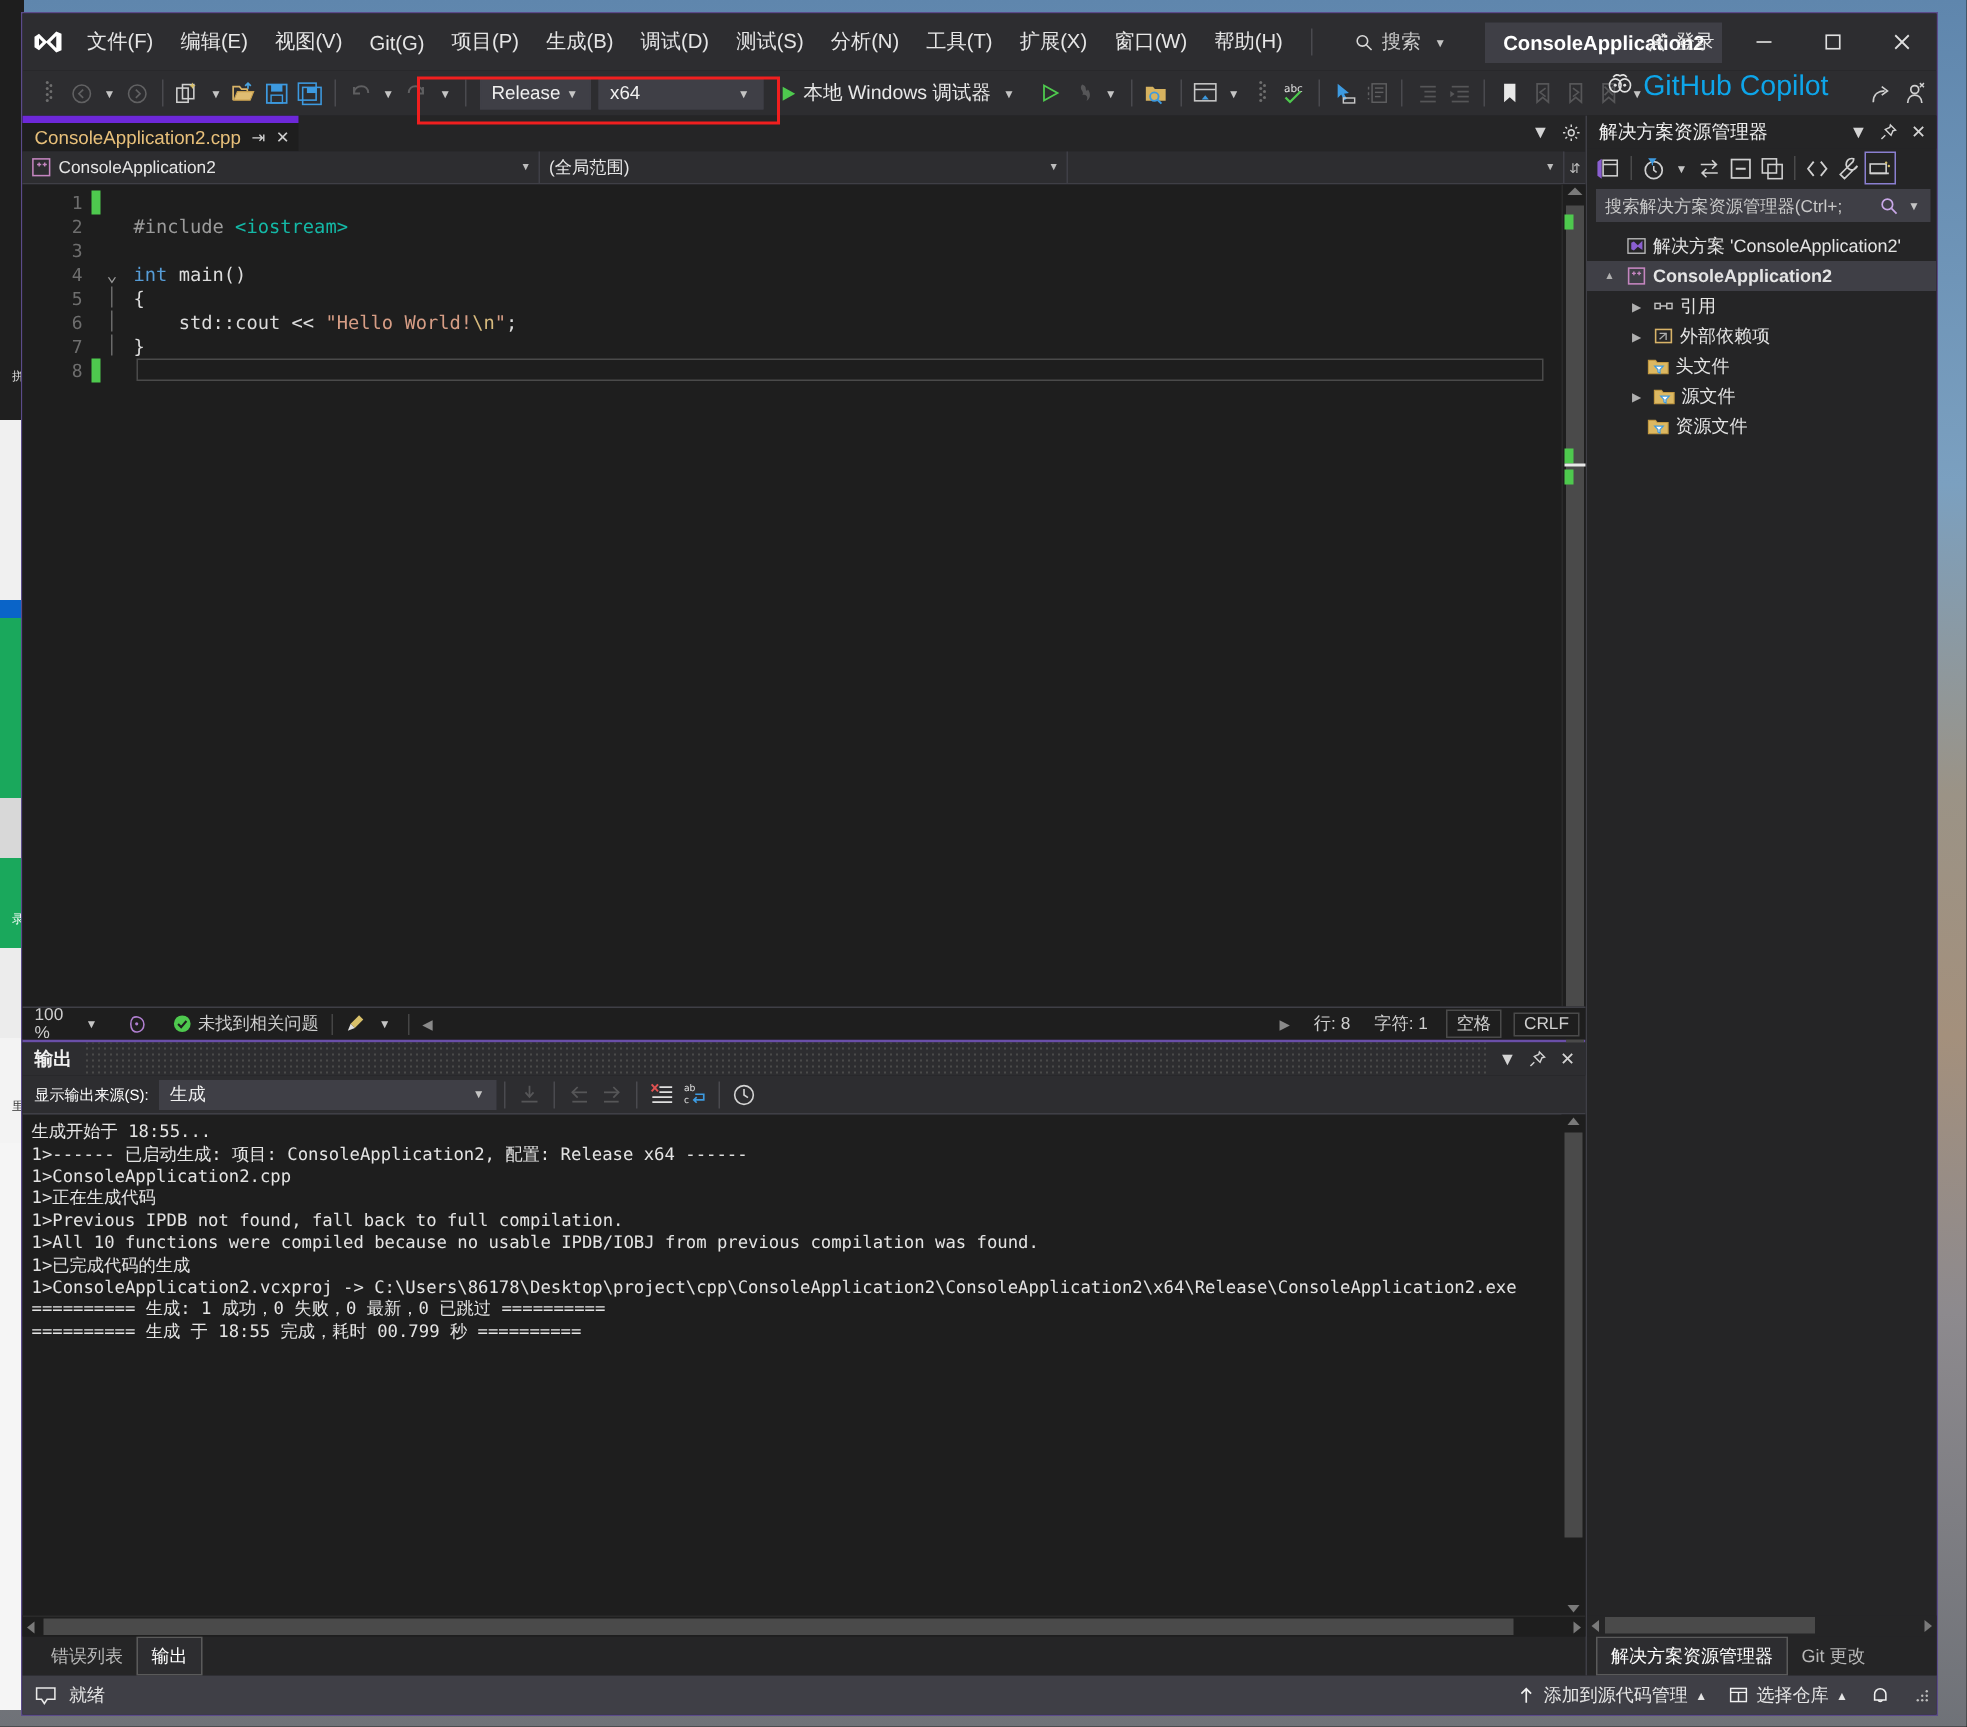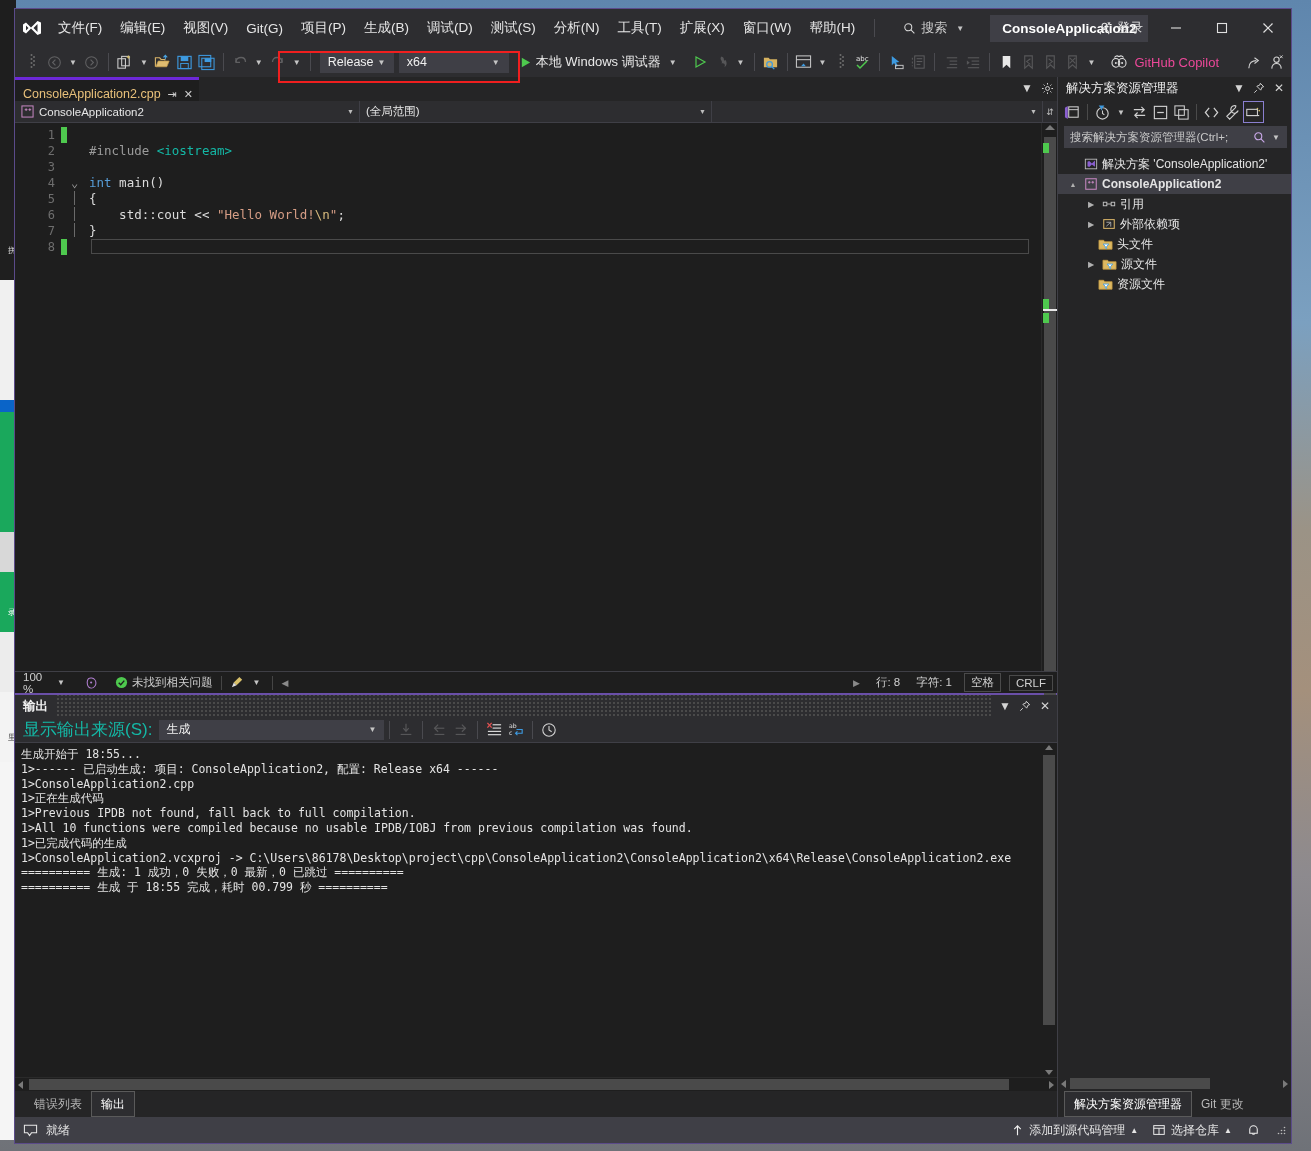--- a/index.html
+++ b/index.html
@@ -70,33 +70,33 @@
     height: 21px; display: flex; align-items: center; justify-content: space-between;
     padding: 0 4px 0 7px;
   }
   #cfg-combo { width: 74px; margin-left: 4px; }
   #plat-combo { width: 110px; margin-left: 5px; }
   #run-btn {
     display: flex; align-items: center; gap: 4px; color: #e8e8e8; font-size: 13px;
     padding: 2px 4px; margin-left: 6px; white-space: nowrap;
   }
   #copilot {
-    position: absolute; right: 72px; top: 0; height: 30px; display: flex; align-items: center;
-    gap: 6px; color: #ec4899; font-size: 13px;
+    position: absolute; right: 72px; top: 0; height: 30px; display: flex; align-items: flex-start;
+    gap: 6px; color: #0ea5e9; font-size: 19px;
   }
   #tb-right-icons { position: absolute; right: 4px; top: 0; height: 30px; display: flex; align-items: center; }
   
   #body { flex: 1; display: flex; min-height: 0; }
   #left-col { flex: 1; display: flex; flex-direction: column; min-width: 0; }
   
   #editor-pane { height: 616px; display: flex; flex-direction: column; flex: none; background: #1e1e1e; }
   #tabstrip { height: 24px; background: #252526; display: flex; align-items: stretch; flex: none; }
   #tab-active {
-    background: #1e1e1e; color: #e8c07a; font-size: 12.5px; display: flex; align-items: flex-end;
-    padding: 0 6px 0 8px; gap: 7px; border-top: 3px solid #6d28d9;
+    background: #1e1e1e; color: #e8c07a; font-size: 12.5px; display: flex; align-items: center;
+    padding: 0 6px 0 8px; gap: 7px; border-top: 5px solid #6d28d9;
   }
   #tab-active .tname { color: #e8c07a; }
   .tab-ico { color: #cfcfcf; font-size: 11px; }
   #navbar {
     height: 22px; background: #2d2d30; display: flex; align-items: stretch; flex: none;
     border-bottom: 1px solid #3f3f46;
   }
   .nav-combo {
     background: #2d2d30; border-right: 1px solid #3f3f46; color: #e6e6e6; font-size: 11.5px;
     display: flex; align-items: center; gap: 5px; padding: 0 4px 0 6px; position: relative;
@@ -162,21 +162,21 @@
   }
   #out-title { color: #f0f0f0; font-size: 12.5px; font-weight: bold; }
   #out-dots { flex: 1; height: 22px; background-image: radial-gradient(#4a4a4a 1px, transparent 1px);
               background-size: 4px 4px; background-position: 0 6px; margin-left: 8px; margin-right: 64px; }
   #out-hdr-btns { position: absolute; right: 2px; display: flex; align-items: center; height: 22px; }
   .pbtn { width: 20px; height: 22px; display:flex; align-items:center; justify-content:center; color:#d4d4d4; font-size:12px; }
   #out-toolbar {
     height: 26px; background: #2d2d30; display: flex; align-items: center; gap: 0; flex: none; padding-left: 8px;
     border-bottom: 1px solid #3f3f46;
   }
-  #out-src-label { color: #14b8a6; font-size: 17px; margin-right: 7px; }
+  #out-src-label { color: #ffffff; font-size: 10px; margin-right: 7px; }
   #out-src-combo {
     width: 225px; height: 20px; background: #3f3f46; color: #f0f0f0; font-size: 12px;
     display: flex; align-items: center; justify-content: space-between; padding: 0 4px 0 7px;
   }
   #out-body { flex: 1; display: flex; min-height: 0; position: relative; }
   #out-text {
     flex: 1; padding: 4px 4px 0 6px; font-family: "DejaVu Sans Mono", monospace;
     font-size: 11.5px; line-height: 14.8px; color: #e4e4e4; white-space: pre; overflow: hidden;
   }
   #out-vscroll { width: 16px; flex: none; background: #1e1e1e; position: relative; }

